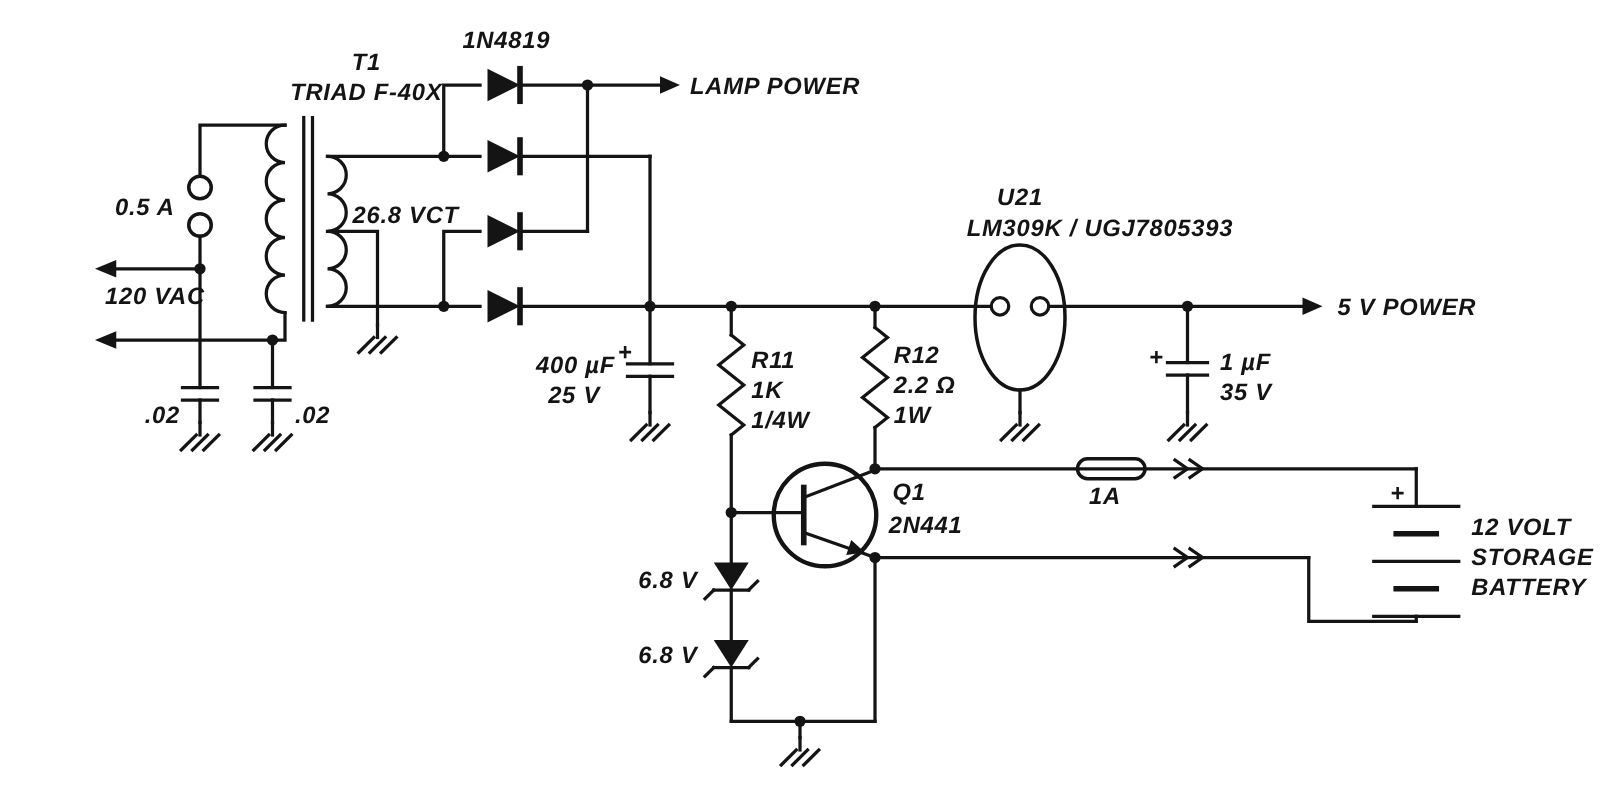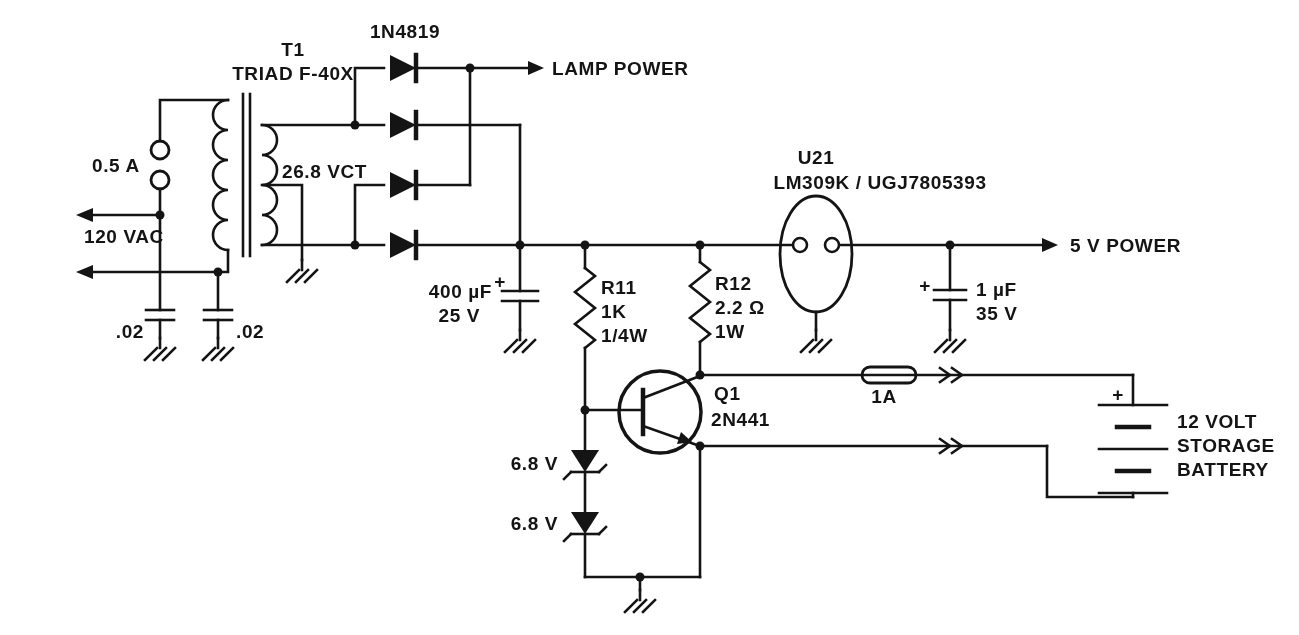--- a/index.html
+++ b/index.html
@@ -1,16 +1,16 @@
 <!DOCTYPE html>
 <html><head>
 <meta charset="utf-8">
 <style>
   html,body{margin:0;padding:0;background:#ffffff;}
-  .page{width:1299px;height:635px;background:#ffffff;position:relative;overflow:hidden;}
+  .page{width:1299px;height:635px;background:#ffffff;position:relative;overflow:hidden;font-style:italic;}
   svg{display:block;}
   svg text{
     font-family:"Liberation Sans", sans-serif;
     font-size:19px;
     font-weight:bold;
     fill:#141414;
     letter-spacing:0.6px;
   }
   .t-mid{text-anchor:middle;}
   .t-end{text-anchor:end;}

